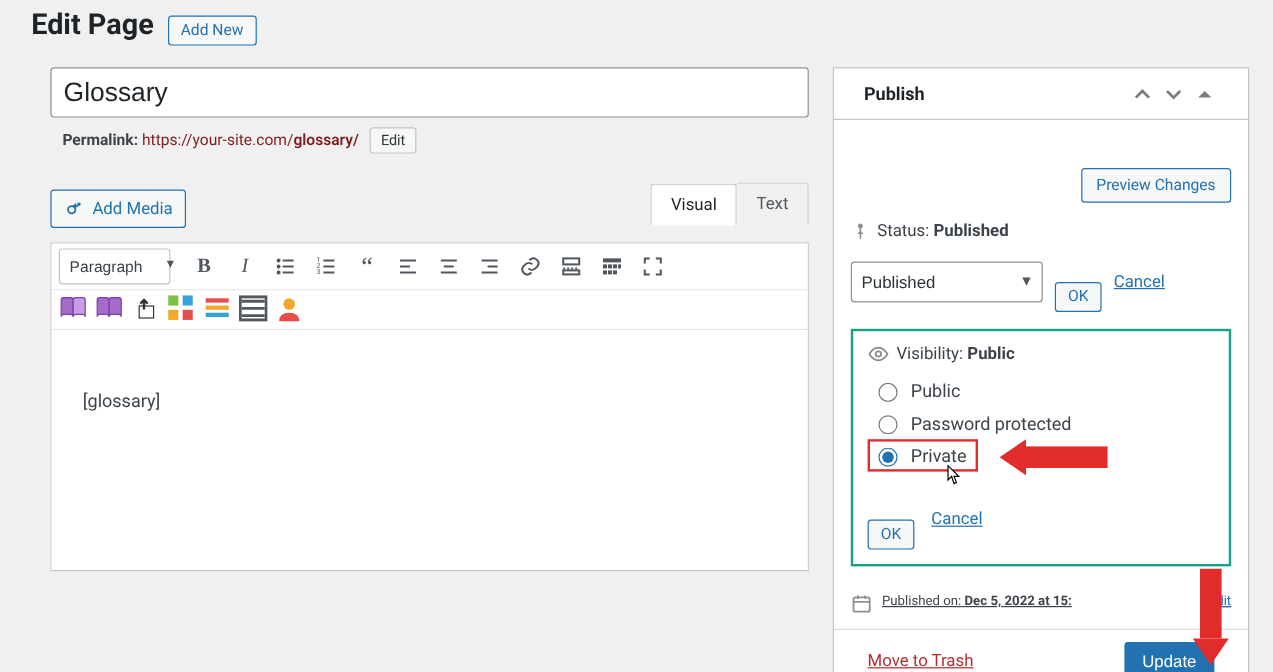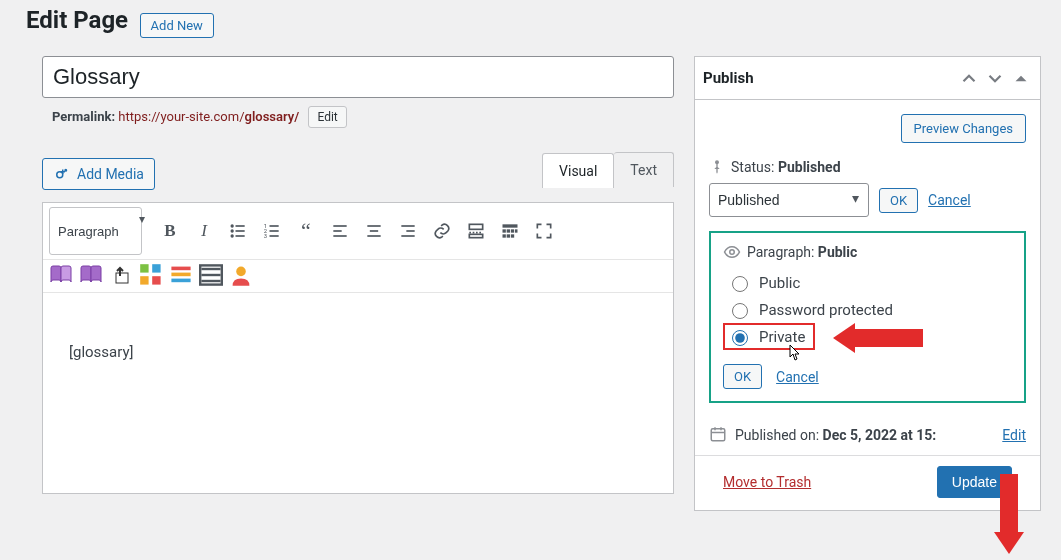--- a/index.html
+++ b/index.html
@@ -120,21 +120,21 @@
   }
   .toolbar-row {
     display: flex;
     align-items: center;
     gap: 2px;
     padding: 4px 6px;
     border-bottom: 1px solid #e5e5e5;
     background: #fff;
   }
   .format-select {
-    height: 48px;
+    height: 30px;
     border: 1px solid #c3c4c7;
     border-radius: 3px;
     background: #fff;
     font-size: 13px;
     padding: 2px 22px 2px 8px;
     margin-right: 10px;
     color: #3c434a;
     cursor: pointer;
     appearance: none;
     position: relative;
@@ -191,21 +191,21 @@
 
   
   .postbox {
     background: #fff;
     border: 1px solid #c3c4c7;
   }
   .postbox-header {
     display: flex;
     align-items: center;
     justify-content: space-between;
-    padding: 10px 8px;
+    padding: 10px 25px;
     border-bottom: 1px solid #c3c4c7;
   }
   .postbox-header h2 {
     margin: 0;
     font-size: 15px;
     font-weight: 700;
     color: #1d2327;
   }
   .postbox-header .controls { display: flex; gap: 4px; }
   .hctrl {
@@ -218,20 +218,21 @@
   .preview-row { display: flex; justify-content: flex-end; }
   .wp-btn {
     display: inline-block;
     padding: 6px 12px;
     border: 1px solid #2271b1;
     border-radius: 3px;
     background: #f6f7f7;
     color: #2271b1;
     font-size: 13px;
     cursor: pointer;
+    margin-top: 26px;
   }
   .wp-btn-sm { padding: 4px 10px; font-size: 13px; }
   .status-line {
     display: flex; align-items: center; gap: 6px;
     margin-top: 16px;
     font-size: 14px;
     color: #3c434a;
   }
   .status-line svg { width: 16px; height: 16px; color: #8c8f94; }
   .status-row {
@@ -288,25 +289,26 @@
     font-size: 14px;
     color: #000;
     pointer-events: none;
   }
   .vis-actions {
     display: flex; align-items: center; gap: 14px;
     margin-top: 14px;
   }
 
   .pub-date {
-    display: flex; align-items: flex-end; gap: 8px;
+    display: flex; align-items: flex-start; gap: 8px;
     margin-top: 22px;
-    font-size: 14px;
+    font-size: 11px;
     color: #3c434a;
     white-space: nowrap;
+    text-decoration: underline;
   }
   .pub-date svg { width: 18px; height: 18px; color: #8c8f94; }
 
   .postbox-footer {
     border-top: 1px solid #dcdcde;
     display: flex;
     align-items: center;
     justify-content: space-between;
     padding: 10px 28px 12px;
     margin-top: 2px;
@@ -570,21 +572,21 @@
             <span class="wp-btn wp-btn-sm">OK</span>
             <span class="link">Cancel</span>
           </div>
 
           <div class="vis-box">
             <div class="vis-head">
               <svg width="18" height="18" viewBox="0 0 24 24" fill="none" stroke="#8c8f94" stroke-width="2">
                   <path d="M2 12s3.5-7 10-7 10 7 10 7-3.5 7-10 7S2 12 2 12z"></path>
                   <circle cx="12" cy="12" r="3"></circle>
                 </svg>
-              <span><span>Paragraph:</span> <strong>Public</strong></span>
+              <span><span>Visibility:</span> <strong>Public</strong></span>
             </div>
             <label class="radio-row">
               <input type="radio" name="vis" style="">
               <span>Public</span>
             </label>
             <label class="radio-row">
               <input type="radio" name="vis" style="">
               <span>Password protected</span>
             </label>
             <div style="position:relative">

